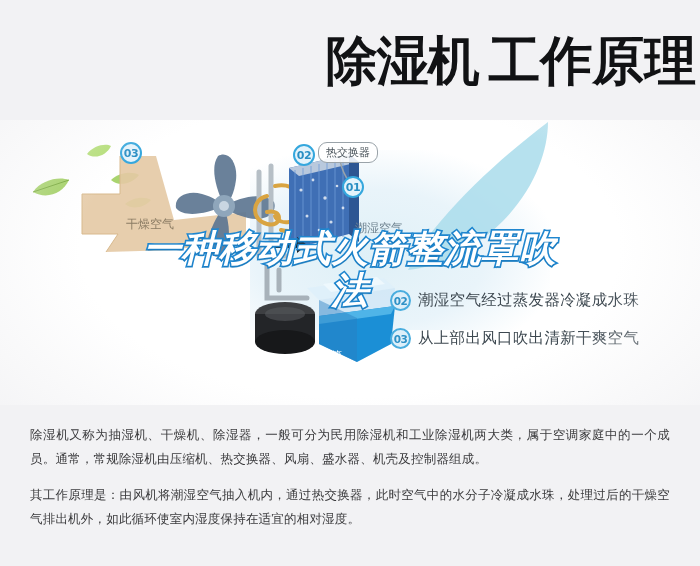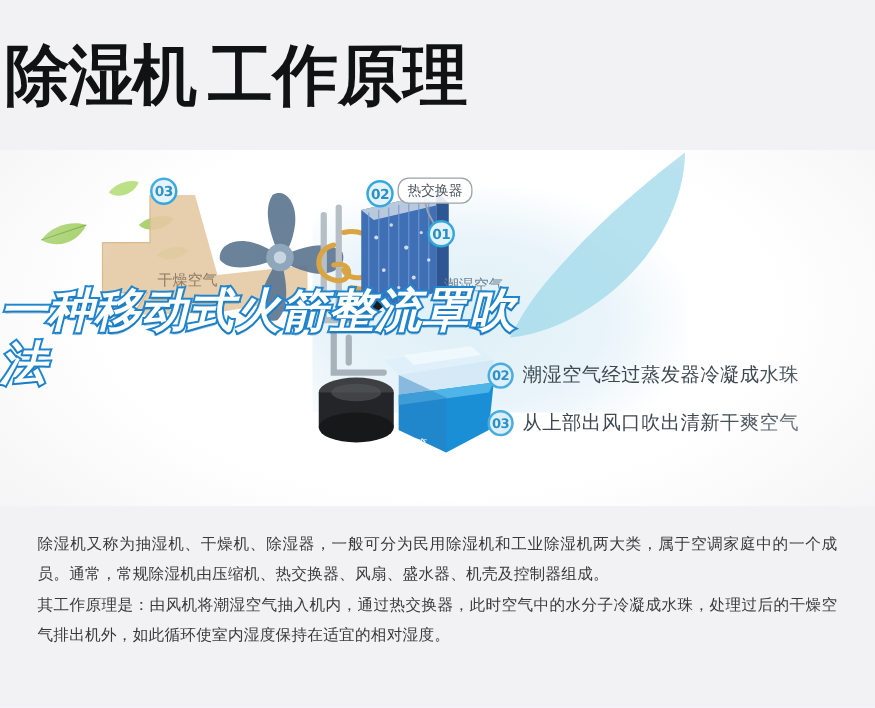--- a/index.html
+++ b/index.html
@@ -8,21 +8,21 @@
     font-family:"DejaVu Sans","Liberation Sans",sans-serif;
     background:#f2f2f4;
     overflow:hidden;
   }
   #root { position:relative; width:700px; height:566px; background:#f2f2f4; }
 
   
   .header {
     position:absolute; left:0; top:0; width:700px; height:120px;
     background:#f2f2f4;
-    display:flex; align-items:center; justify-content:flex-start;
+    display:flex; align-items:center; justify-content:flex-end;
   }
   .header-title {
     font-size:53px; font-weight:bold; color:#111214;
     letter-spacing:1px; line-height:1;
     white-space:nowrap;
     transform:scaleX(0.98);
   }
   .header-title .t-a { letter-spacing:-1px; }
   .header-title .t-b { margin-left:10px; letter-spacing:0px; }
 
@@ -103,20 +103,21 @@
     letter-spacing:-0.5px; flex:0 0 auto;
   }
   .ann-text {
     margin-left:7px; font-size:15.5px; color:#3d4850;
     white-space:nowrap; letter-spacing:0.3px;
   }
 
   
   .overlay {
     position:absolute; left:0; top:228px; width:700px; z-index:20;
+    text-align:center;
     pointer-events:none;
   }
   .overlay-line {
     font-size:37px; font-weight:bold; font-style:italic;
     color:#ffffff; line-height:1.14;
     letter-spacing:0.5px;
     -webkit-text-stroke:3.2px #1f86cf;
     paint-order:stroke fill;
     text-shadow:
        0 2px 0 rgba(20,110,170,0.35);
@@ -125,21 +126,21 @@
   
   .body-copy {
     position:absolute; left:0; top:405px; width:700px; height:161px;
     background:#f2f2f4;
     padding:18px 30px 11px 30px;
   }
   .para {
     font-size:12.5px; line-height:1.95; color:#3a3a3c;
     text-align:justify; letter-spacing:0.2px;
   }
-  .para + .para { }
+  .para + .para { margin-top:11px; }
 </style>
 </head>
 <body>
 
 <div id="root">
 
   <div class="header">
     <div class="header-title">
       <span class="t-a">除湿机</span><span class="t-b">工作原理</span>
     </div>

